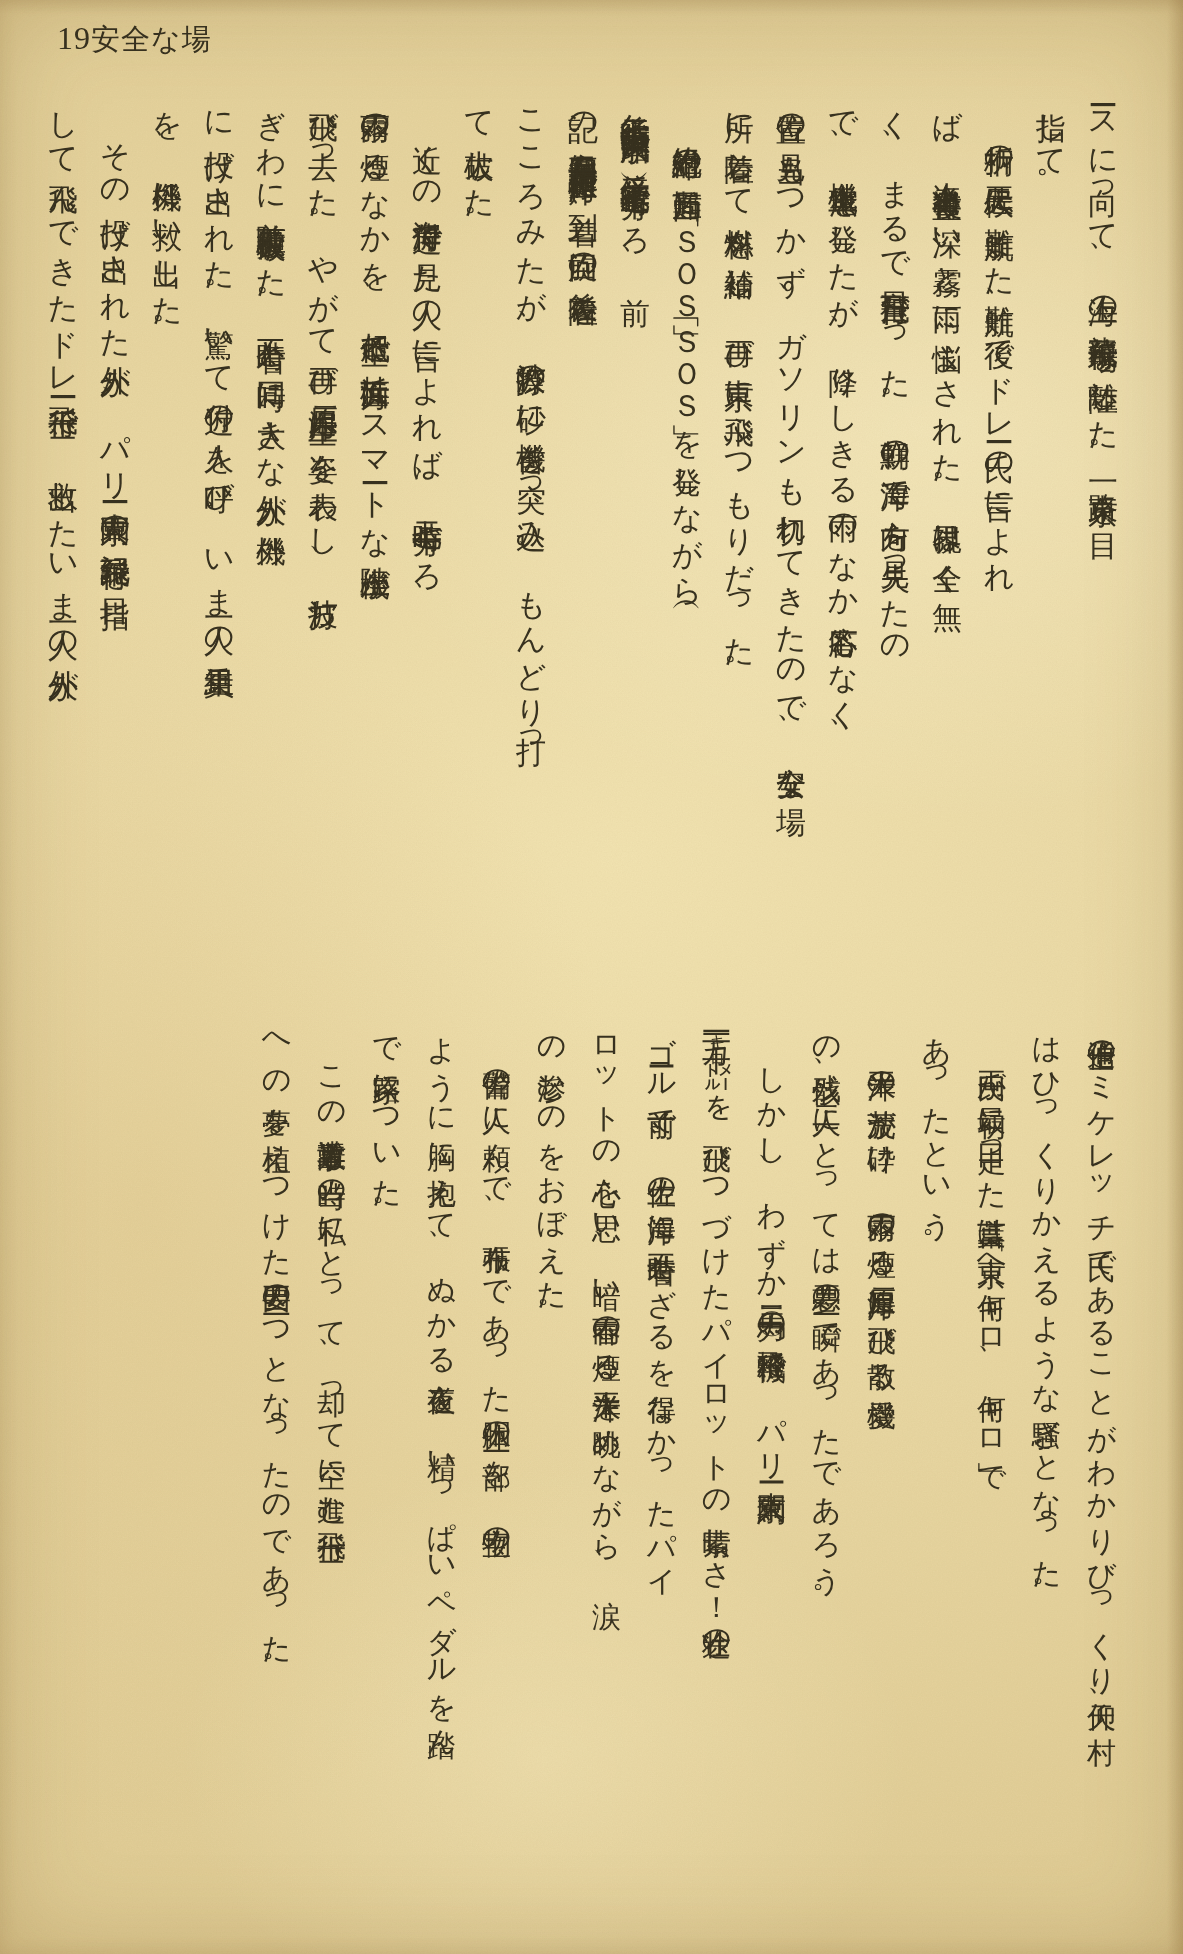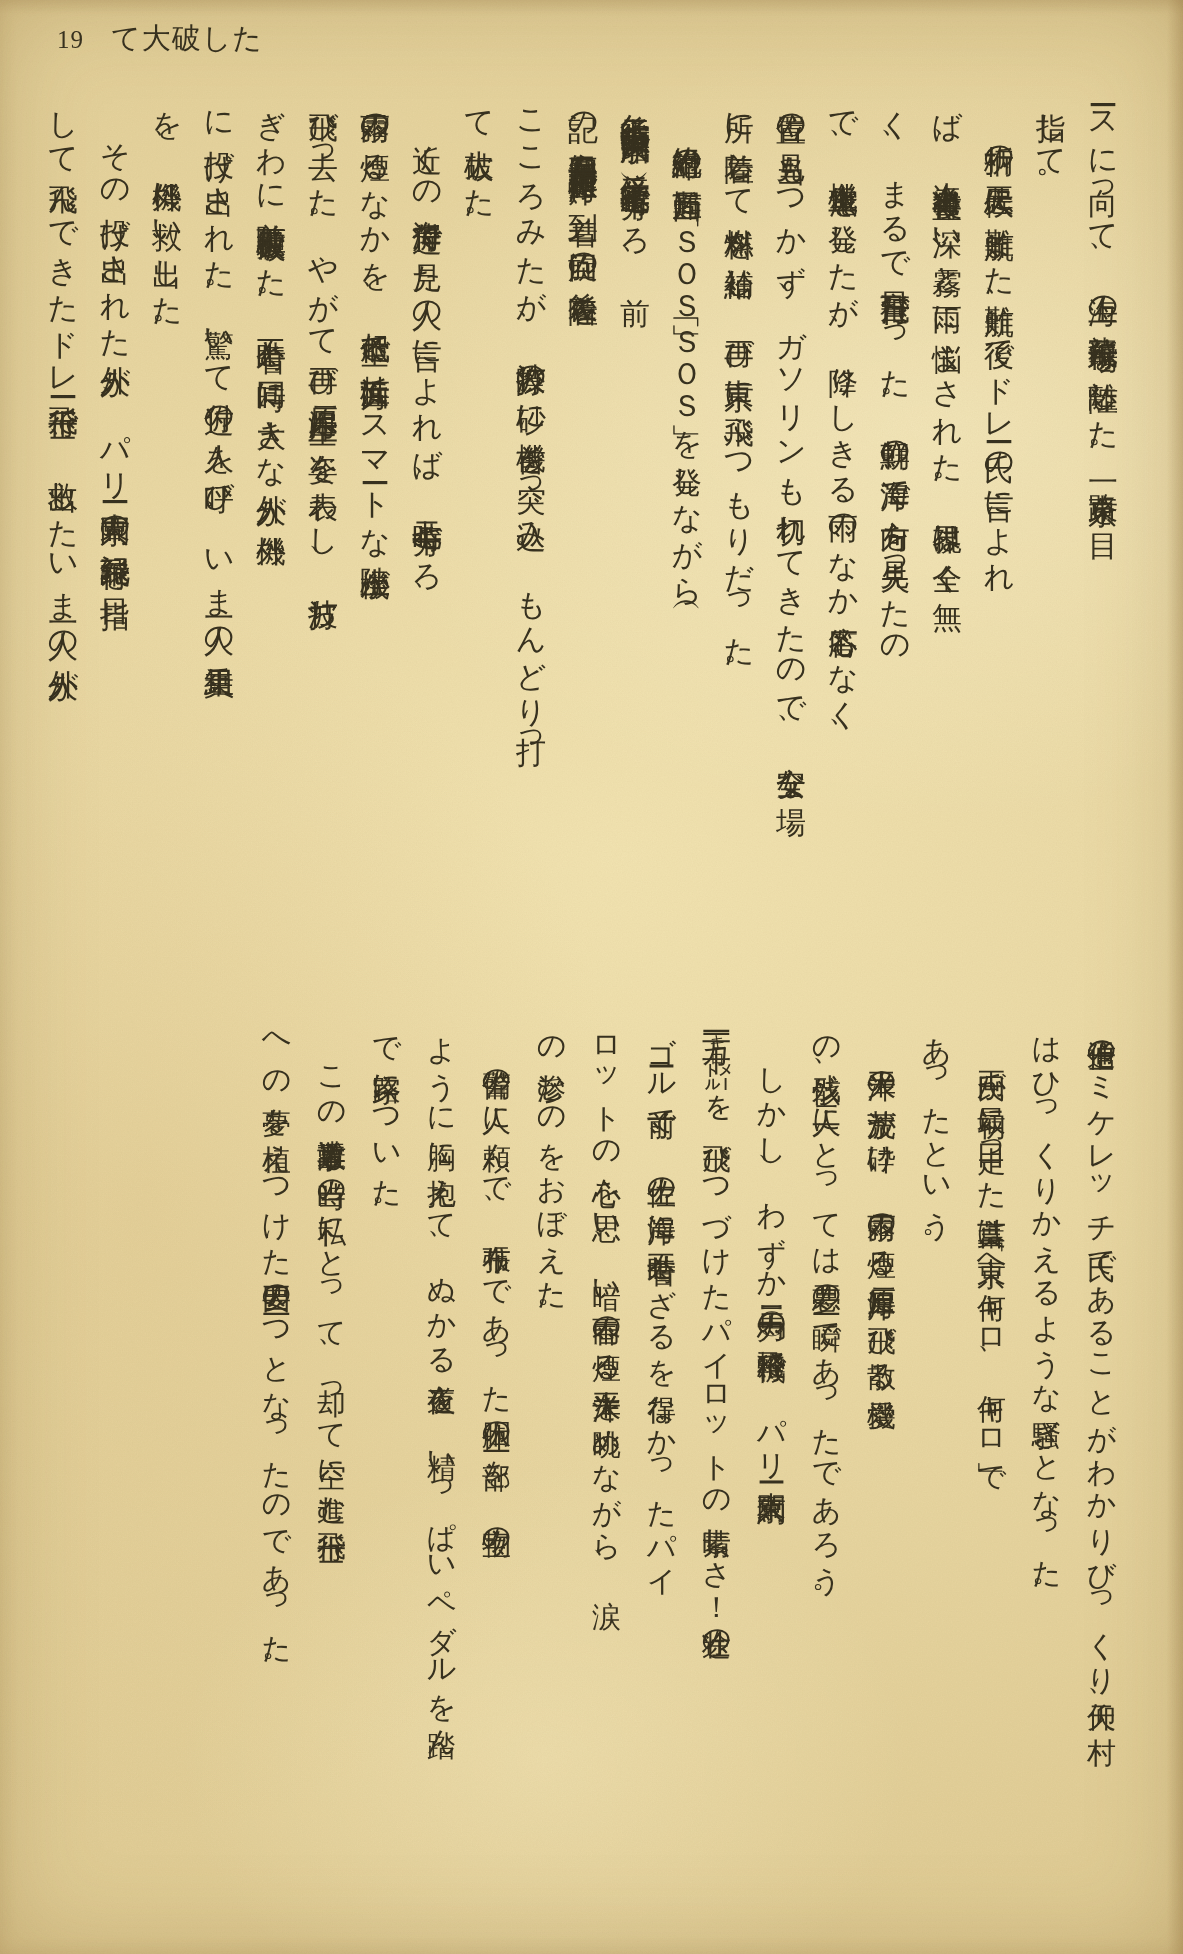--- a/index.html
+++ b/index.html
@@ -24,21 +24,21 @@
       radial-gradient(1500px 1200px at 52% 44%, rgba(255,245,202,.30), rgba(172,136,70,.20) 100%),
       var(--paper);
     box-shadow: inset 0 0 95px rgba(128,93,40,.26), inset 0 0 18px rgba(120,85,35,.14);
   }
   .grain{position:absolute;inset:0;opacity:.16;mix-blend-mode:multiply;pointer-events:none;}
   .header{
     position:absolute;left:57px;top:22px;
     font-size:29px;line-height:32px;letter-spacing:1px;
     white-space:nowrap;
   }
-  .header .num{margin-right:27px;font-size:25px;}
+  .header .num{font-size:32px;}
   .band{
     position:absolute;
     writing-mode:vertical-rl;
     text-orientation:mixed;
   }
   .band .col{white-space:nowrap;}
   .band-top{
     top:90px;right:54px;height:872px;
     font-size:30px;letter-spacing:2px;
   }
@@ -49,21 +49,21 @@
   }
   .band-bottom .col{line-height:55px;}
   .small{font-size:0.56em;letter-spacing:1px;}
 </style>
 </head>
 <body>
 
 <div class="page">
 
   <div class="header">
-    <span class="num">19</span><span>て大破した</span>
+    <span class="num">19</span><span>安全な場</span>
   </div>
 
   <div class="band band-top" id="top-band">
       <div class="col">ースに向って、上海の龍華飛行場を離陸した。一路東京を目</div>
       <div class="col">指して。</div>
       <div class="col">　折柄の悪天候に難航また難航、後でドレー氏の言によれ</div>
       <div class="col">ば、上海出発後直ぐ深い霧と雨に悩まされた。視界は全く無</div>
       <div class="col">く、まるで盲目飛行だった。朝鮮の海岸で方向を見失ったの</div>
       <div class="col">で、機上無電を発したが、降りしきる雨のなか応答もなく、</div>
       <div class="col">位置の見当もつかず、ガソリンも切れてきたので、安全な場</div>

